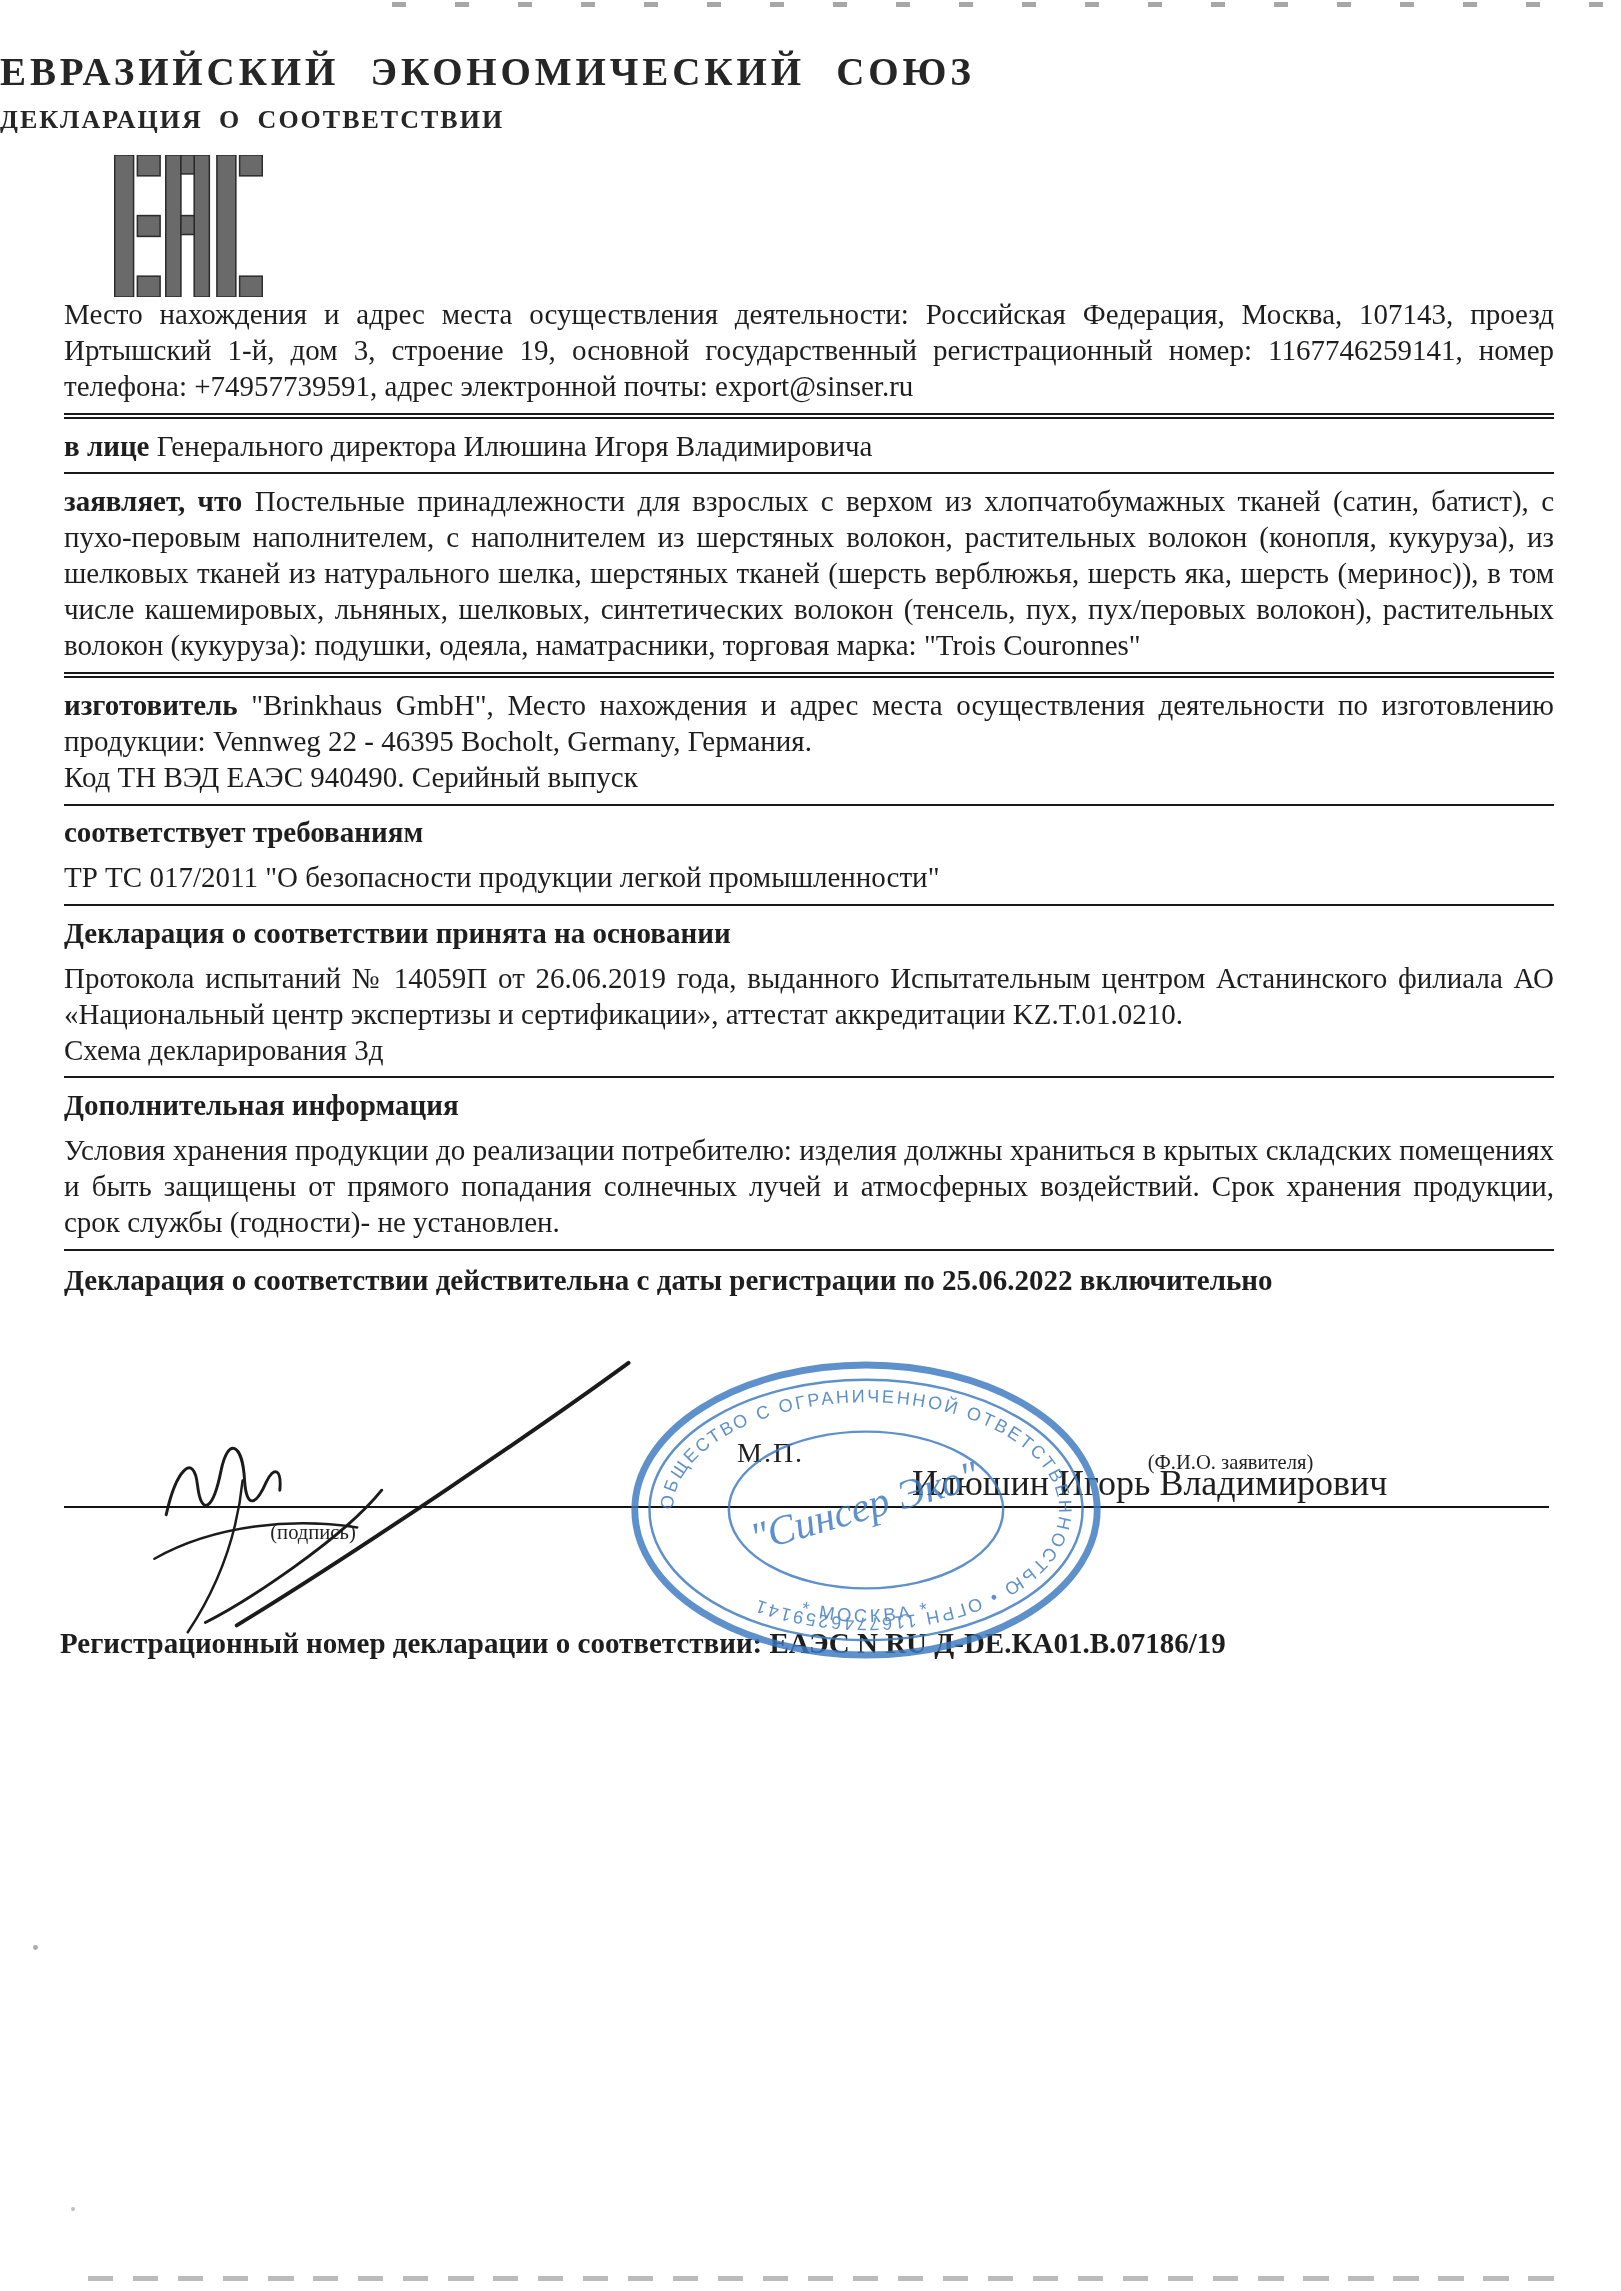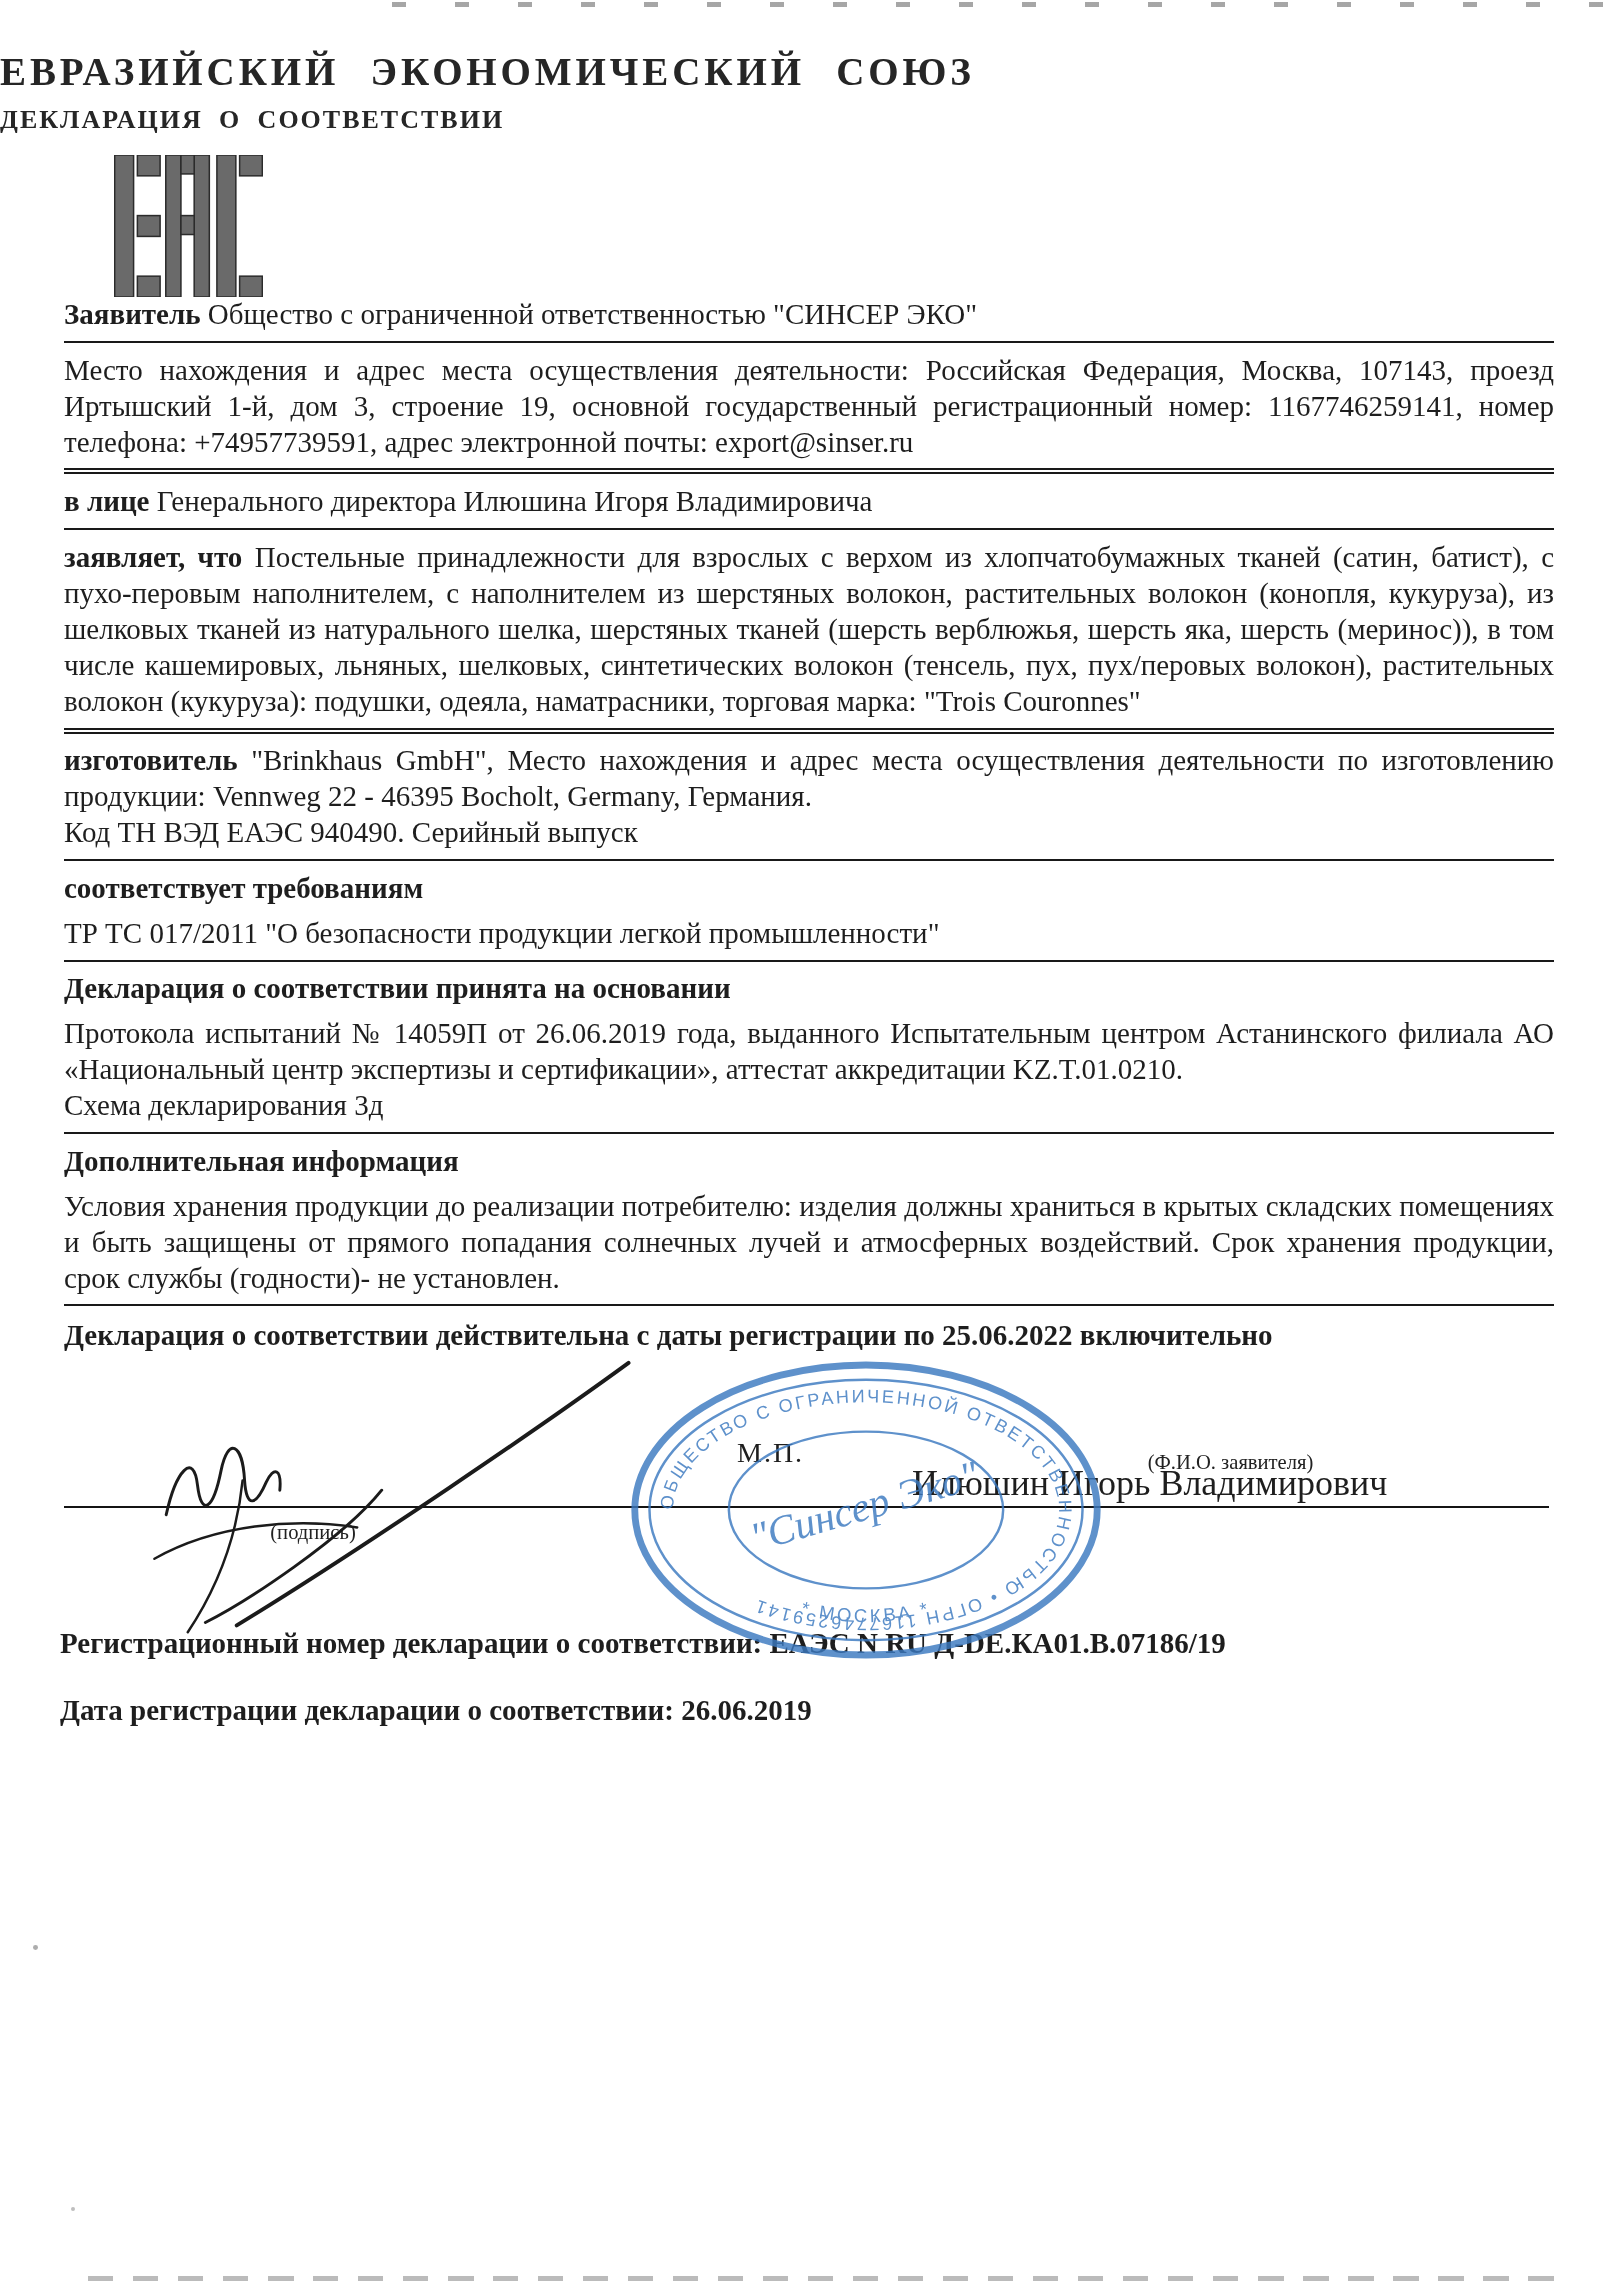--- a/index.html
+++ b/index.html
@@ -78,24 +78,20 @@
       <rect x="70" y="64" width="14" height="20"></rect>
 
       <rect x="108" y="0" width="20" height="150"></rect>
       <rect x="132" y="0" width="24" height="22"></rect>
       <rect x="132" y="128" width="24" height="22"></rect>
     </g>
   </svg>
 
   <div class="content">
 
-    <div class="sec">
-      <strong>Заявитель</strong>
-      <span>Общество с ограниченной ответственностью "СИНСЕР ЭКО"</span>
-    </div>
 
     <div class="sec double">
       <span>Место нахождения и адрес места осуществления деятельности: Российская Федерация, Москва, 107143, проезд Иртышский 1-й, дом 3, строение 19, основной государственный регистрационный номер: 1167746259141, номер телефона: +74957739591, адрес электронной почты: export@sinser.ru</span>
     </div>
 
     <div class="sec">
       <strong>в лице</strong>
       <span>Генерального директора Илюшина Игоря Владимировича</span>
     </div>
 
@@ -163,19 +159,15 @@
     <text font-family="Liberation Sans, sans-serif" font-size="19" letter-spacing="3" fill="#3b79c0" text-anchor="middle">
       <textPath href="#bottomPath" startOffset="50%">* МОСКВА *</textPath>
     </text>
     <text x="246" y="168" transform="rotate(-16 246 160)" font-size="42" font-style="italic" fill="#3b79c0" text-anchor="middle">"Синсер Эко"</text>
   </svg>
 
   <div class="footer-line reg">
     <span>Регистрационный номер декларации о соответствии:</span>
     <span>ЕАЭС N RU Д-DE.КА01.В.07186/19</span>
   </div>
-  <div class="footer-line date">
-    <span>Дата регистрации декларации о соответствии:</span>
-    <span>26.06.2019</span>
-  </div>
 
 </div>
 
 
 </body></html>

